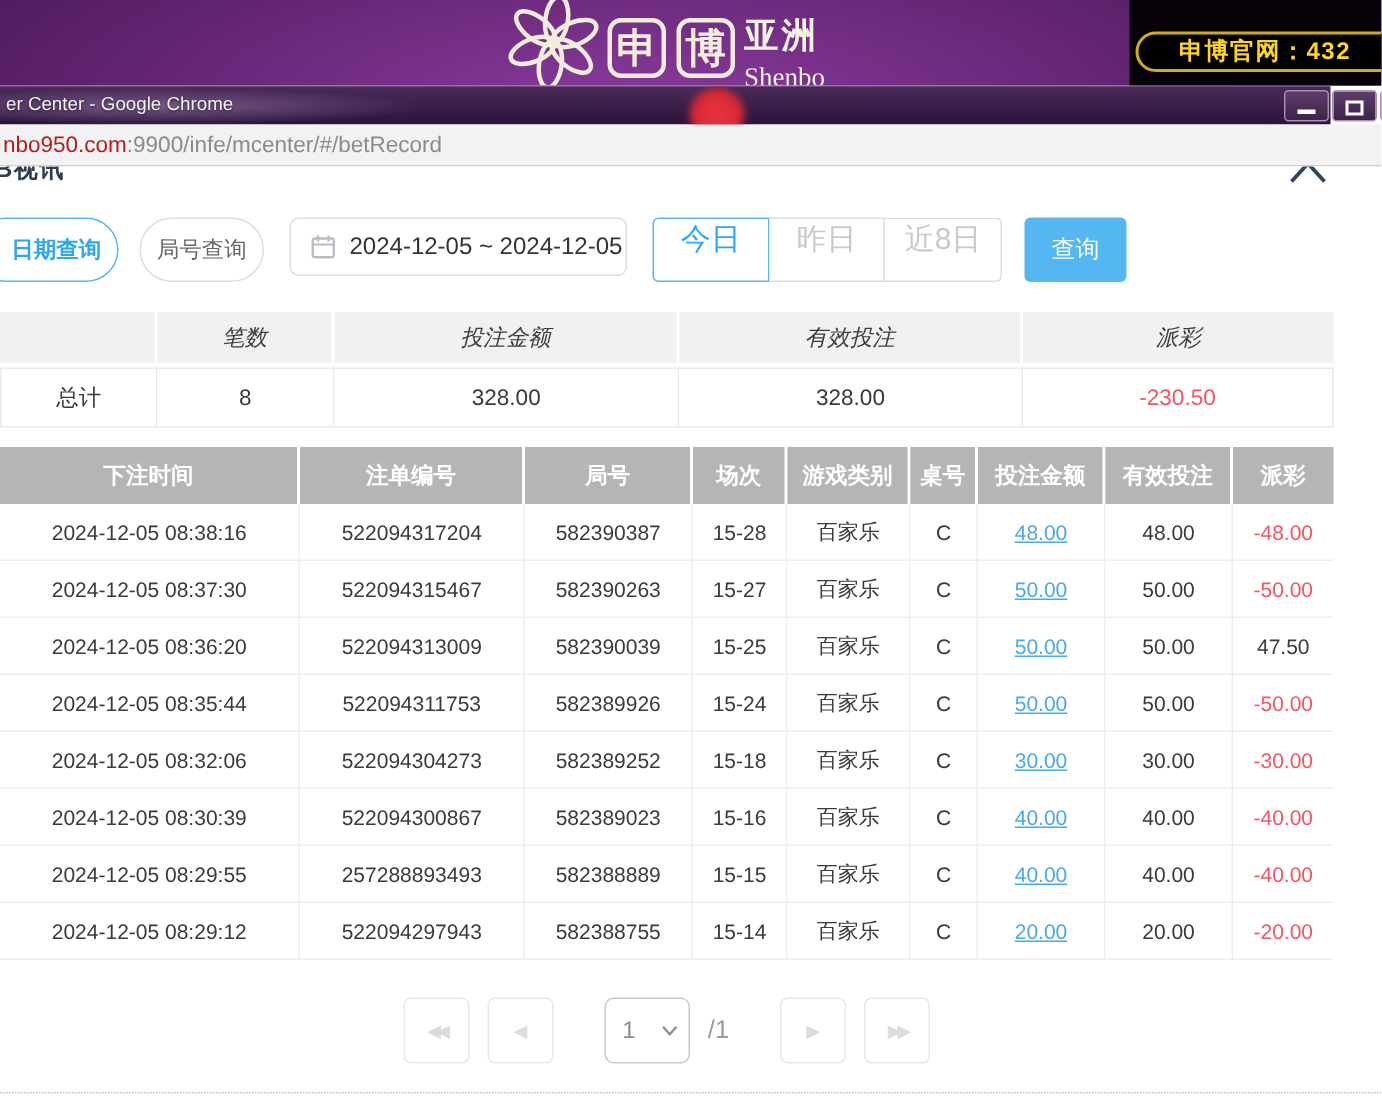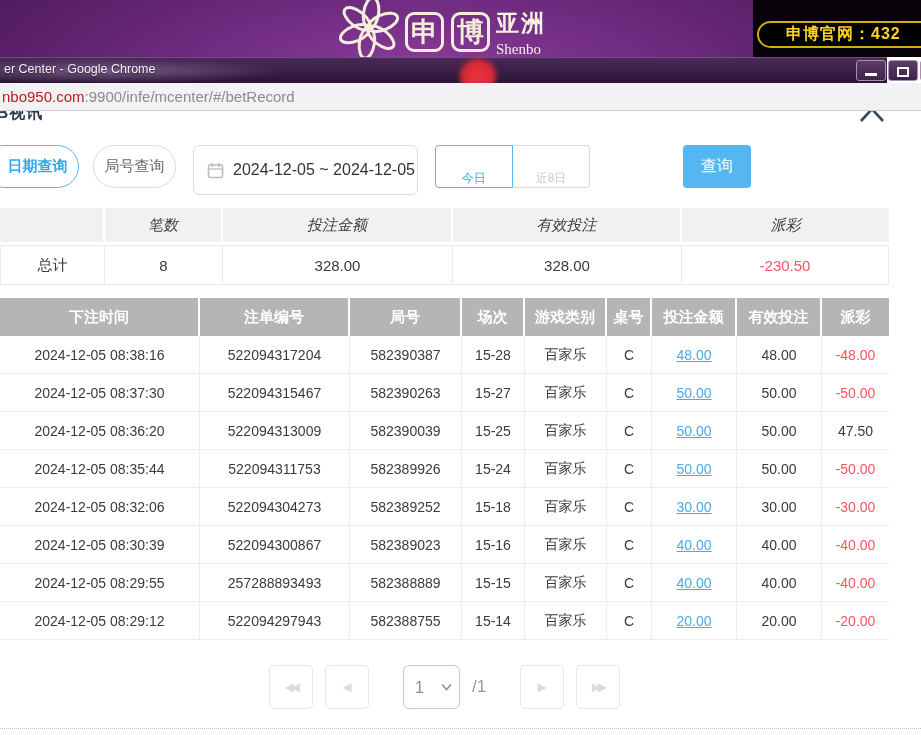--- a/index.html
+++ b/index.html
@@ -16,21 +16,21 @@
     display:flex; align-items:center; padding-left:27px;
     color:#ffd61a; font-weight:bold; font-size:16px; letter-spacing:1px; cursor:pointer; }
   .logo-wrap { position:absolute; left:333px; top:0; height:57px; display:flex; align-items:flex-start; }
   .flower { margin-top:-2px; }
   .cn-box { width:39px; height:40px; border:3px solid #f3edda; border-radius:9px;
     color:#f3edda; font-size:27px; font-weight:bold; display:flex; align-items:center;
     justify-content:center; margin-top:12px; }
   .cn-box + .cn-box { margin-left:7px; }
   .region-wrap { margin-left:6px; margin-top:8px; color:#f6f2e3;font-family:Liberation Serif, serif; }
   .region-cn { font-size:23px; font-weight:bold; letter-spacing:2px; }
-  .region-en { font-size:15px; margin-top:2px; }
+  .region-en { font-size:18px; margin-top:2px; }
 
   
   .titlebar { position:absolute; left:0; top:57px; width:887px; height:26px;
     background:linear-gradient(#4a2a58, #2a1537); border-top:1px solid #6e4f7c; }
   .title-glow { position:absolute; left:-40px; top:1px; width:320px; height:24px;
     background:radial-gradient(ellipse at 45% 50%, rgba(168,138,184,.55), rgba(168,138,184,0) 72%);
     border-radius:12px; }
   .win-title { position:absolute; left:4px; top:4px; font-size:12.5px; color:#f4f1f6;
     text-shadow:0 1px 2px rgba(0,0,0,.6); }
   .red-dot { position:absolute; left:458px; top:0px; width:40px; height:34px;
@@ -56,27 +56,27 @@
     font-weight:bold; color:#2e3c4e; letter-spacing:1px; }
   .collapse-ic { position:absolute; left:858px; top:-7px; }
 
   
   .filters { position:absolute; left:0; top:34px; width:921px; height:43px; }
   .pill { position:absolute; height:43px; border-radius:22px; display:flex;
     align-items:center; justify-content:center; font-size:15px; cursor:pointer; background:#fff; }
   .pill.active { left:-18px; width:97px; border:1px solid #55b6f2; color:#2ea7f2;
     font-weight:bold; padding-left:14px; }
   .pill.idle { left:93px; width:83px; border:1px solid #dcdcdc; color:#666; }
-  .date-input { position:absolute; left:193px; top:0; width:225px; height:50px;
+  .date-input { position:absolute; left:193px; top:0; width:225px; height:39px;
     border:1px solid #dcdcdc; border-radius:6px; display:flex; align-items:center;
     padding-left:13px; cursor:pointer; }
   .date-text { font-size:16px; color:#333; margin-left:9px; }
   .quick-group { position:absolute; left:435px; top:0; width:233px; height:43px; display:flex; }
-  .qbtn { width:77.7px; height:43px; display:flex; align-items:flex-end; justify-content:center;
-    font-size:12px; cursor:pointer; background:#fff; border:1px solid #dcdcdc; color:#c9c9c9; }
+  .qbtn { width:77.7px; height:43px; display:flex; align-items:flex-start; justify-content:center;
+    font-size:20px; cursor:pointer; background:#fff; border:1px solid #dcdcdc; color:#c9c9c9; }
   .qbtn.sel { border:1px solid #55b6f2; color:#2ea7f2; border-radius:4px 0 0 4px; }
   .qbtn.mid { border-left:none; }
   .qbtn.last { border-left:none; border-radius:0 4px 4px 0; }
   .search-btn { position:absolute; left:683px; top:0; width:68px; height:43px;
     background:#54b7f2; border:none; border-radius:4px; color:#fff; font-size:16px;
     cursor:pointer; font-family:inherit; }
 
   
   table { border-collapse:separate; border-spacing:0; table-layout:fixed; }
   .summary { position:absolute; left:0; top:97px; width:889px; }
@@ -180,20 +180,23 @@
         <rect x="1.5" y="3" width="14" height="12.5" rx="1.5" fill="none" stroke="#b9bdc4" stroke-width="1.6"></rect>
         <line x1="5" y1="1" x2="5" y2="5" stroke="#b9bdc4" stroke-width="1.6"></line>
         <line x1="12" y1="1" x2="12" y2="5" stroke="#b9bdc4" stroke-width="1.6"></line>
         <line x1="1.5" y1="7" x2="15.5" y2="7" stroke="#b9bdc4" stroke-width="1.3"></line>
       </svg>
       <span class="date-text">2024-12-05 ~ 2024-12-05</span>
     </div>
     <div class="quick-group">
       <div class="qbtn sel">
         <span>今日</span>
+      </div>
+      <div class="qbtn mid">
+        <span>昨日</span>
       </div>
       <div class="qbtn last">
         <span>近8日</span>
       </div>
     </div>
     <button class="search-btn">查询</button>
   </div>
 
   <table class="summary">
     <colgroup>

